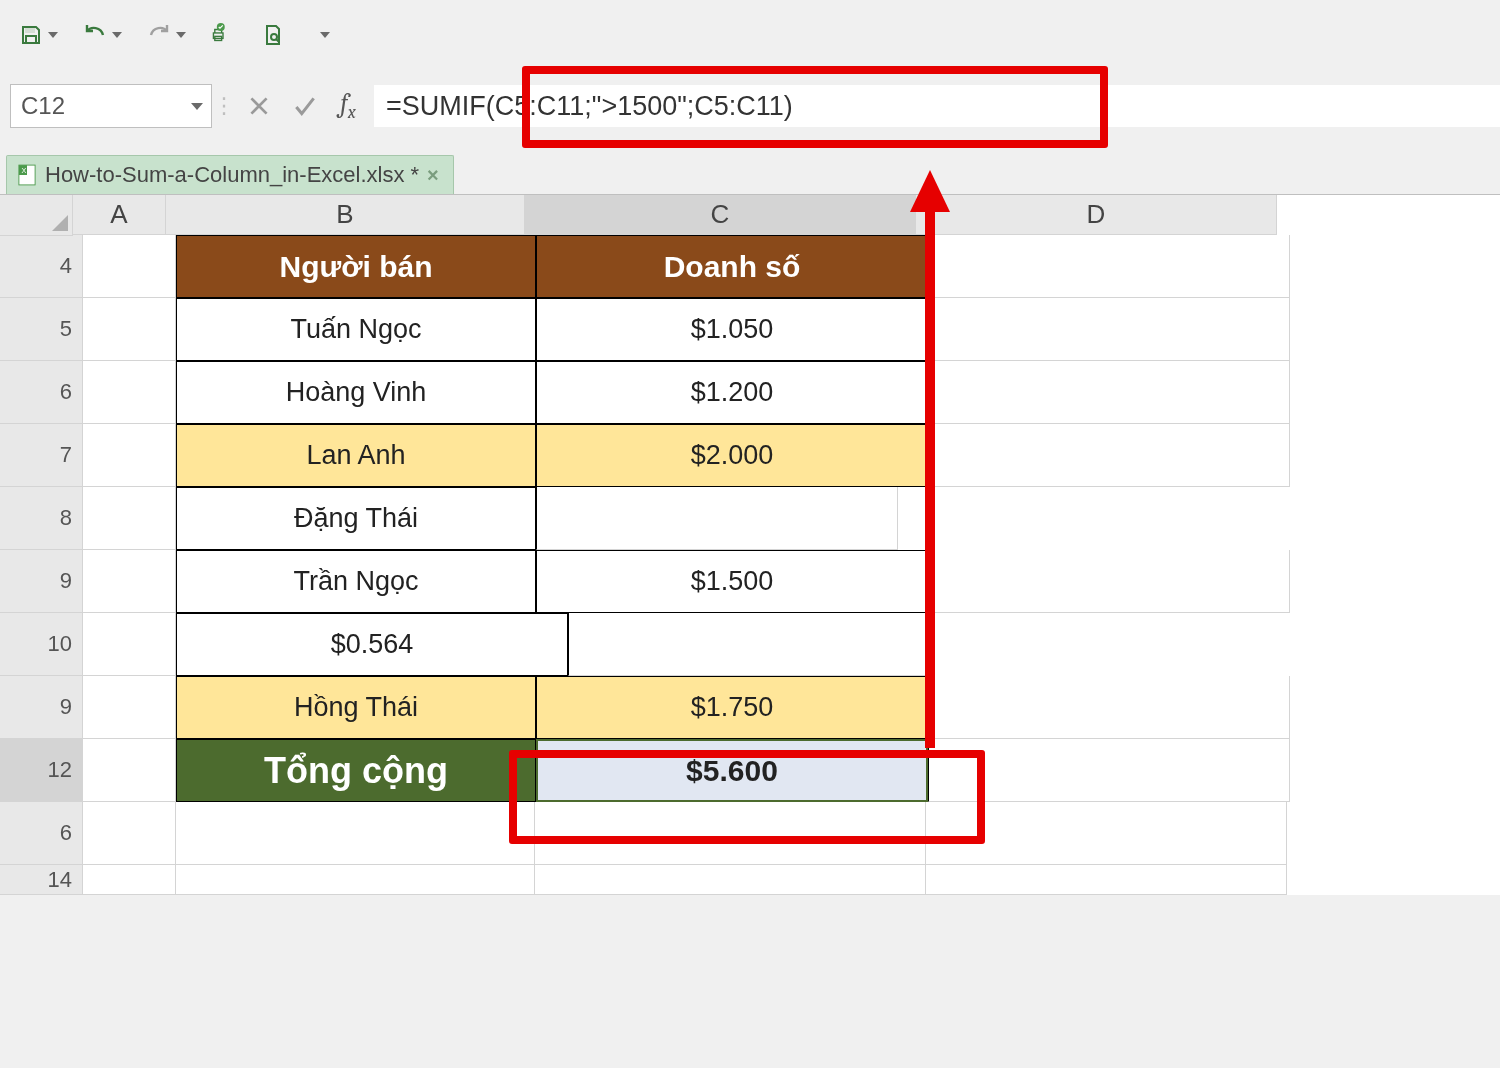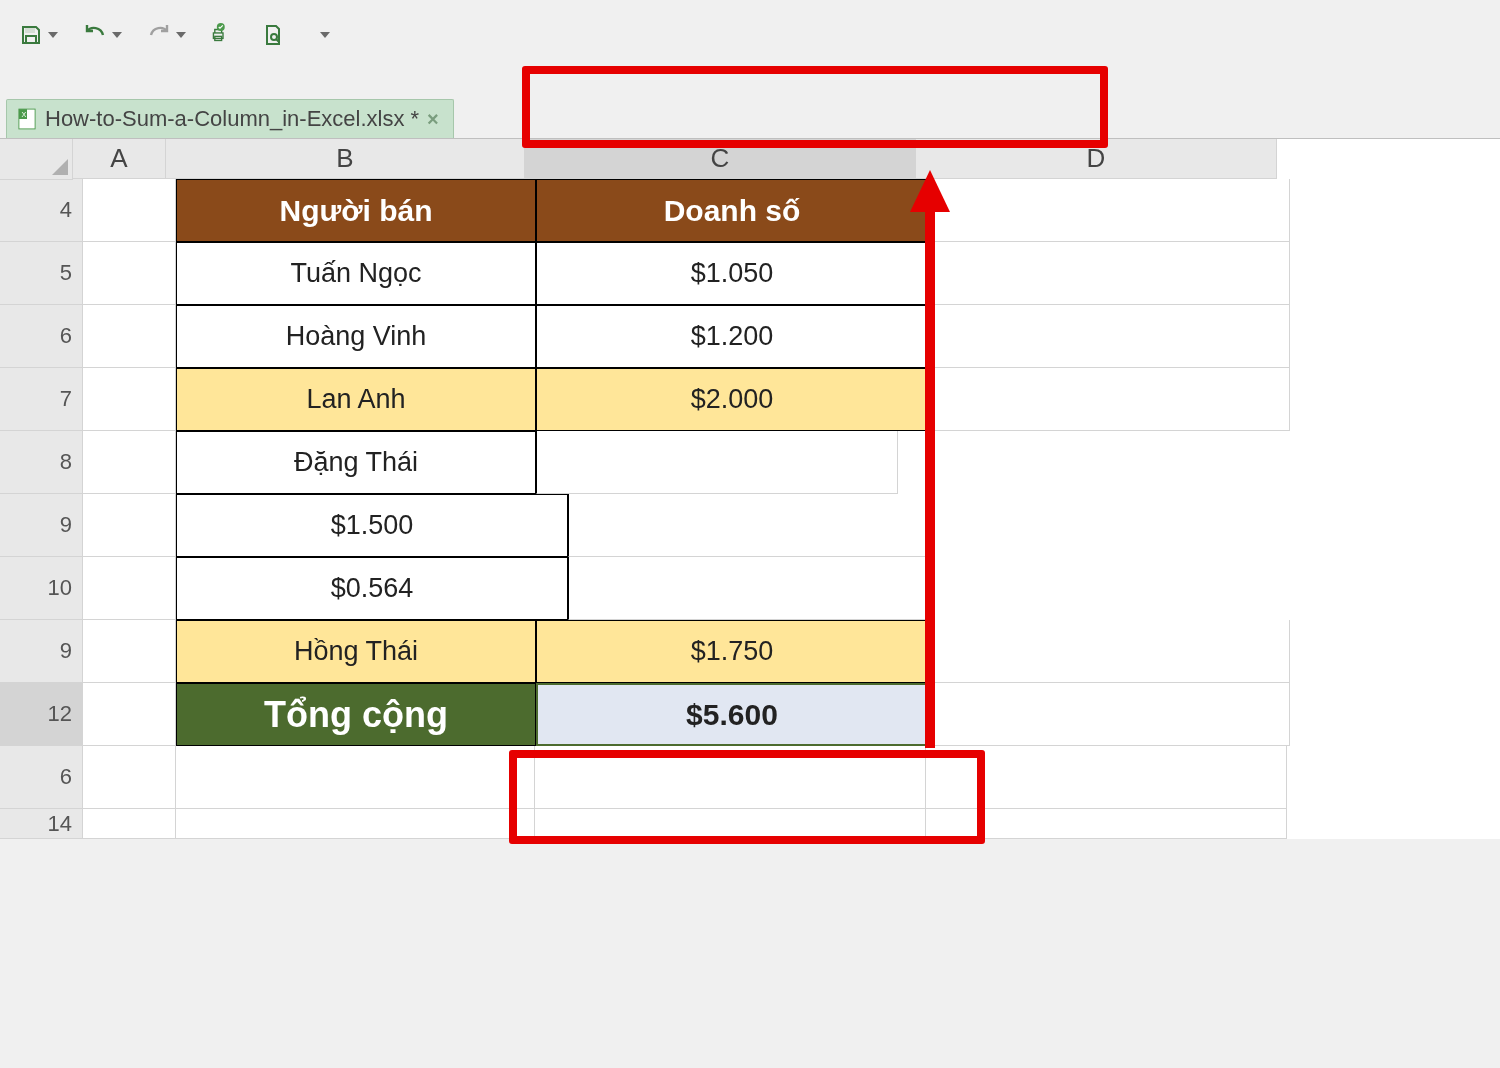--- a/index.html
+++ b/index.html
@@ -94,20 +94,41 @@
     <span class="ico">
       <svg viewBox="0 0 24 24" fill="none" stroke="currentColor" stroke-width="2">
           <path d="M6 3h9l3 3v15H6z"></path>
           <circle cx="13" cy="14" r="3"></circle>
           <path d="M15 16l3 3"></path>
         </svg>
     </span>
     <span class="chev" style="margin-left:10px"></span>
   </div>
 
+  <div class="fx-row">
+    <div class="namebox">
+      <span>C12</span>
+      <span class="arrow"></span>
+    </div>
+    <div class="fx-divider">⋮</div>
+    <div class="fx-btn">
+      <svg viewBox="0 0 24 24" stroke="currentColor" stroke-width="2.5">
+          <path d="M5 5l14 14M19 5L5 19"></path>
+        </svg>
+    </div>
+    <div class="fx-btn">
+      <svg viewBox="0 0 24 24" stroke="currentColor" stroke-width="2.8" fill="none">
+          <path d="M4 13l5 6L20 5"></path>
+        </svg>
+    </div>
+    <div class="fx-label">f<span style="font-size:18px;vertical-align:sub">x</span></div>
+    <div class="formula-input">
+      <span>=SUMIF(C5:C11;"&gt;1500";C5:C11)</span>
+    </div>
+  </div>
 
   <div class="tabrow">
     <div class="wbtab">
       <span class="sheet-ico">
         <svg viewBox="0 0 20 24" width="18" height="22">
             <rect x="1" y="1" width="18" height="22" fill="#fff" stroke="#4c9a4c"></rect>
             <rect x="1" y="1" width="9" height="11" fill="#4c9a4c"></rect>
             <text x="4" y="10" font-size="8" fill="#fff">X</text>
           </svg>
       </span>
@@ -196,20 +217,23 @@
           <div class="cell tcell " style="width:358px">
             <span>Đặng Thái</span>
           </div>
           <div class="cell" style="width:360px;border-left:1px solid #000"></div>
         </div>
         <div class="row">
           <div class="rowhdr">
             <span>9</span>
           </div>
           <div class="cell" style="width:92px"></div>
+          <div class="cell tcell " style="width:358px">
+            <span>Trần Ngọc</span>
+          </div>
           <div class="cell tcell " style="width:390px">
             <span>$1.500</span>
           </div>
           <div class="cell" style="width:360px;border-left:1px solid #000"></div>
         </div>
         <div class="row">
           <div class="rowhdr">
             <span>10</span>
           </div>
           <div class="cell" style="width:92px"></div>

